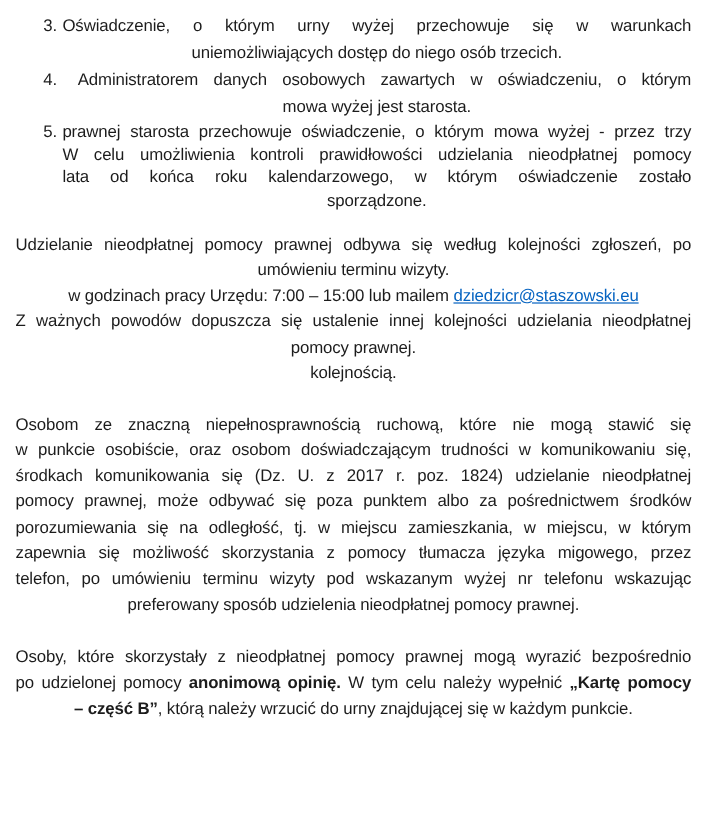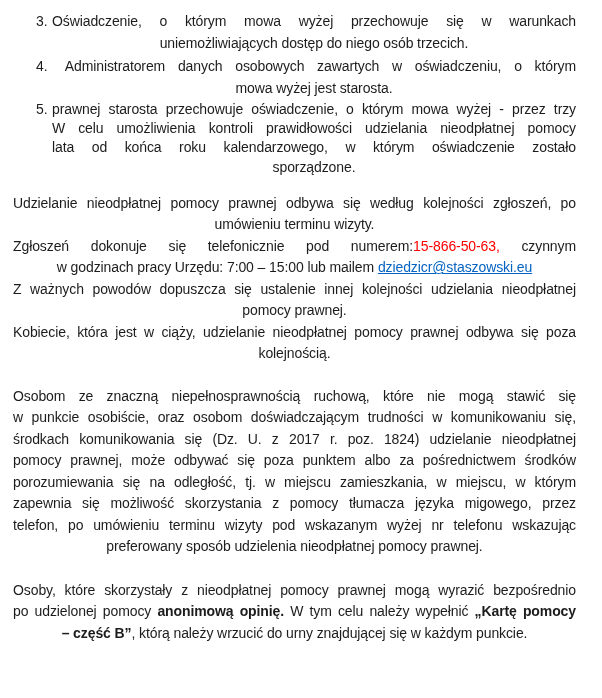--- a/index.html
+++ b/index.html
@@ -55,21 +55,21 @@
 </head>
 <body>
 
 <div class="doc">
 
   <div>
 
     <div class="li lh-a">
       <span class="num">3.</span>
       <div class="li-text">
-        <div class="jl">Oświadczenie, o którym mowa wyżej przechowuje się w warunkach</div>
+        <div class="jl">Oświadczenie, o którym urny wyżej przechowuje się w warunkach</div>
         <div class="ll">uniemożliwiających dostęp do niego osób trzecich.</div>
       </div>
     </div>
 
     <div class="li lh-a">
       <span class="num">4.</span>
       <div class="li-text">
         <div class="jl">&nbsp;Administratorem danych osobowych zawartych w oświadczeniu, o którym</div>
         <div class="ll">mowa wyżej jest starosta.</div>
       </div>
@@ -88,31 +88,29 @@
   </div>
 
   <div class="block-queue">
 
     <div class="para">
       <div class="jl">Udzielanie nieodpłatnej pomocy prawnej odbywa się według kolejności zgłoszeń, po</div>
       <div class="ll">umówieniu terminu wizyty.</div>
     </div>
 
     <div class="para">
-      <div class="jl"><span>Zgłoszeń dokonuje się telefonicznie pod numerem:</span><span class="red">15-866-50-63,</span><span> czynnym</span></div>
       <div class="ll"><span>w godzinach pracy Urzędu: 7:00 – 15:00 lub mailem </span><span class="link">dziedzicr@staszowski.eu</span></div>
     </div>
 
     <div class="para">
       <div class="jl">Z ważnych powodów dopuszcza się ustalenie innej kolejności udzielania nieodpłatnej</div>
       <div class="ll">pomocy prawnej.</div>
     </div>
 
     <div class="para">
-      <div class="jl">Kobiecie, która jest w ciąży, udzielanie nieodpłatnej pomocy prawnej odbywa się poza</div>
       <div class="ll">kolejnością.</div>
     </div>
 
   </div>
 
   <div class="para block-disability">
     <div class="jl">Osobom ze znaczną niepełnosprawnością ruchową, które nie mogą stawić się</div>
     <div class="jl">w punkcie osobiście, oraz osobom doświadczającym trudności w komunikowaniu się,</div>
     <div class="jl">środkach komunikowania się (Dz. U. z 2017 r. poz. 1824) udzielanie nieodpłatnej</div>
     <div class="jl">pomocy prawnej, może odbywać się poza punktem albo za pośrednictwem środków</div>

